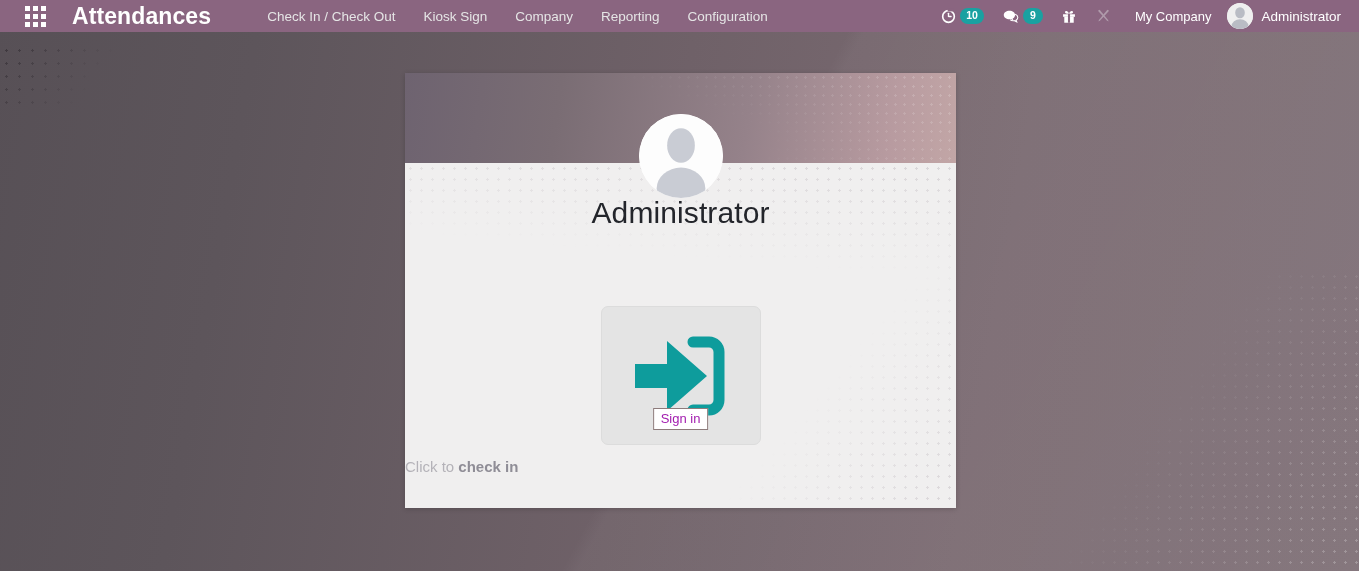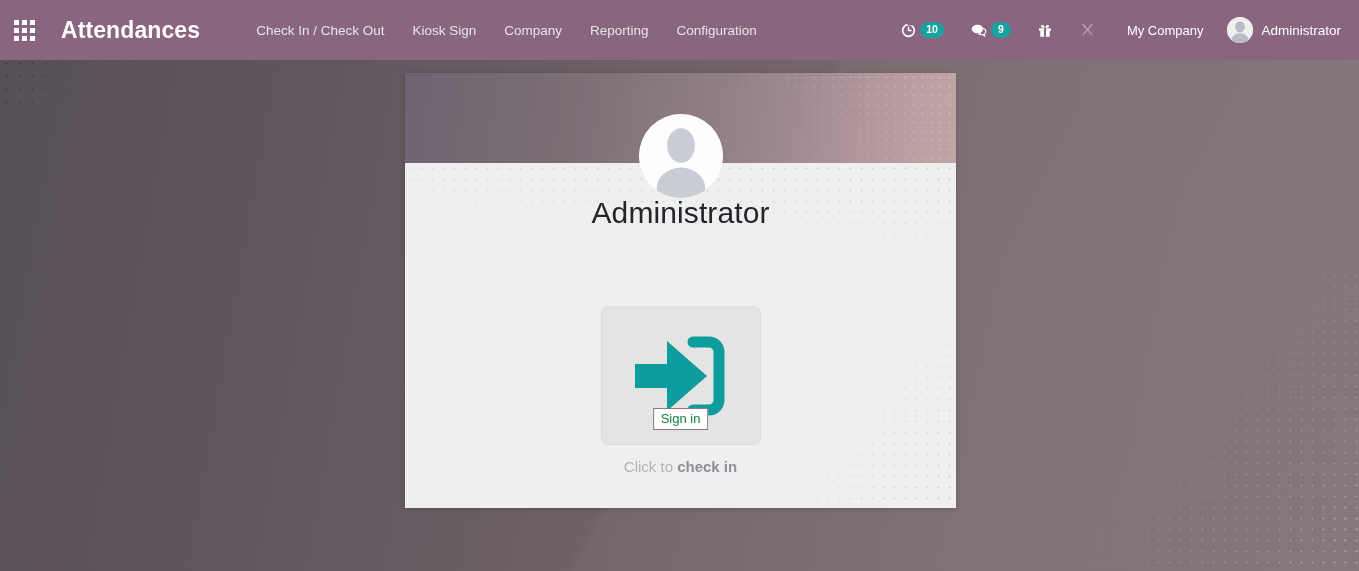--- a/index.html
+++ b/index.html
@@ -35,25 +35,25 @@
     background-image:radial-gradient(rgba(255,255,255,.28) 1px, transparent 1.2px);
     background-size:11px 11px;
     -webkit-mask-image:linear-gradient(305deg, rgba(0,0,0,.9) 0%, rgba(0,0,0,0) 55%);
             mask-image:linear-gradient(305deg, rgba(0,0,0,.9) 0%, rgba(0,0,0,0) 55%);
     pointer-events:none;
   }
 
   
   .navbar {
     position:relative; z-index:5;
-    height:60px; width:100%;
+    height:32px; width:100%;
     background:#8a6580;
     display:flex; align-items:center;
     color:#fff;
-    padding:0 12px 0 1px;
+    padding:0 12px 0 12px;
   }
   .apps-toggle {
     width:46px; height:44px;
     display:flex; align-items:center; justify-content:center;
     cursor:pointer;
   }
   .apps-grid { display:grid; grid-template-columns:repeat(3,5px); grid-template-rows:repeat(3,5px); gap:3px; }
   .apps-grid i { display:block; width:5px; height:5px; background:#fff; }
 
   .brand {
@@ -62,21 +62,21 @@
     white-space:nowrap; cursor:pointer;
     text-shadow:0 0 1px rgba(0,0,0,.06);
   }
   .menu { display:flex; align-items:center; gap:0; }
   .menu a {
     color:#e5e5e5; text-decoration:none;
     font-size:13.5px; padding:6px 14px;
     white-space:nowrap; cursor:pointer;
   }
 
-  .nav-right { margin-left:auto; display:flex; align-items:center; gap:8px; }
+  .nav-right { margin-left:auto; display:flex; align-items:center; gap:0; }
   .sysbtn {
     display:flex; align-items:center; gap:3px;
     padding:4px 9px; cursor:pointer; position:relative;
   }
   .badge {
     background:#1aa1a1; color:#fff;
     font-size:10.5px; font-weight:bold;
     border-radius:9px; padding:1px 6px 2px;
     line-height:1.2; min-width:20px; text-align:center;
   }
@@ -154,26 +154,26 @@
   .signin-btn {
     width:160px; height:139px;
     background:#e4e4e4; border:1px solid #dcdcdc; border-radius:7px;
     display:flex; align-items:center; justify-content:center;
     cursor:pointer; position:relative;
   }
   .signin-btn svg { display:block; }
   .tooltip {
     position:absolute; left:50%; top:101px; transform:translateX(-50%);
     background:#fff; border:1px solid #8d7b7b;
-    color:#15803d; font-size:13px;
+    color:#a21caf; font-size:13px;
     padding:2px 7px 3px; white-space:nowrap; z-index:6;
   }
   .click-hint {
     position:absolute; left:0; right:0; top:385px;
-    text-align:center; font-size:15px; color:#b4b2b8; z-index:2;
+    font-size:15px; color:#b4b2b8; z-index:2;
   }
   .click-hint b { color:#8f8d96; font-weight:bold; }
 </style>
 </head>
 <body>
 
 <div class="page">
   <div class="dots-tl"></div>
   <div class="dots-br"></div>
 

